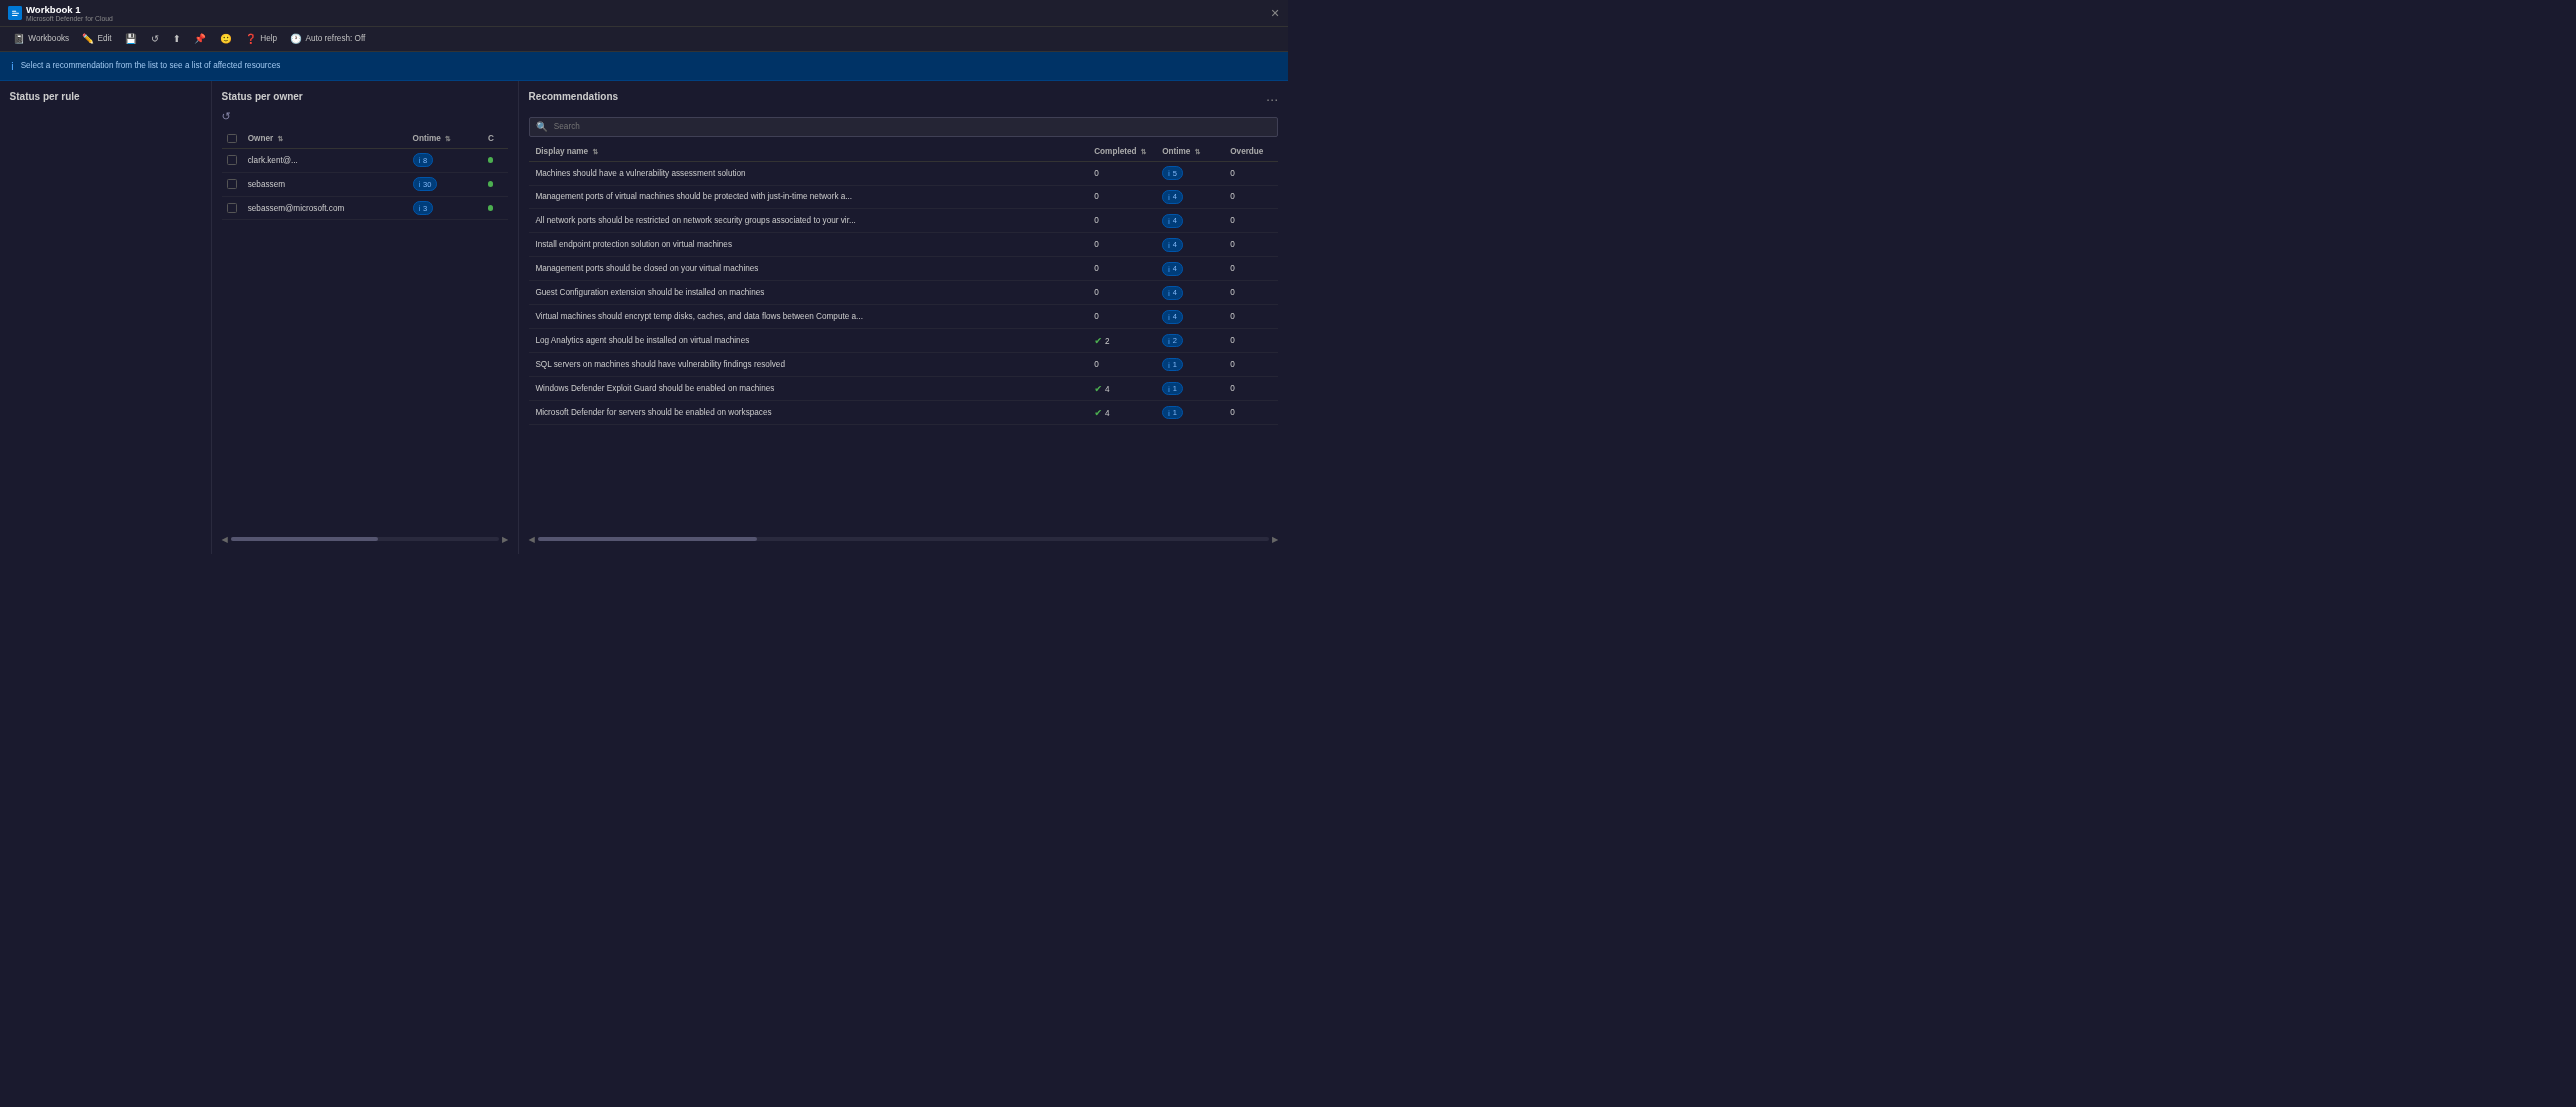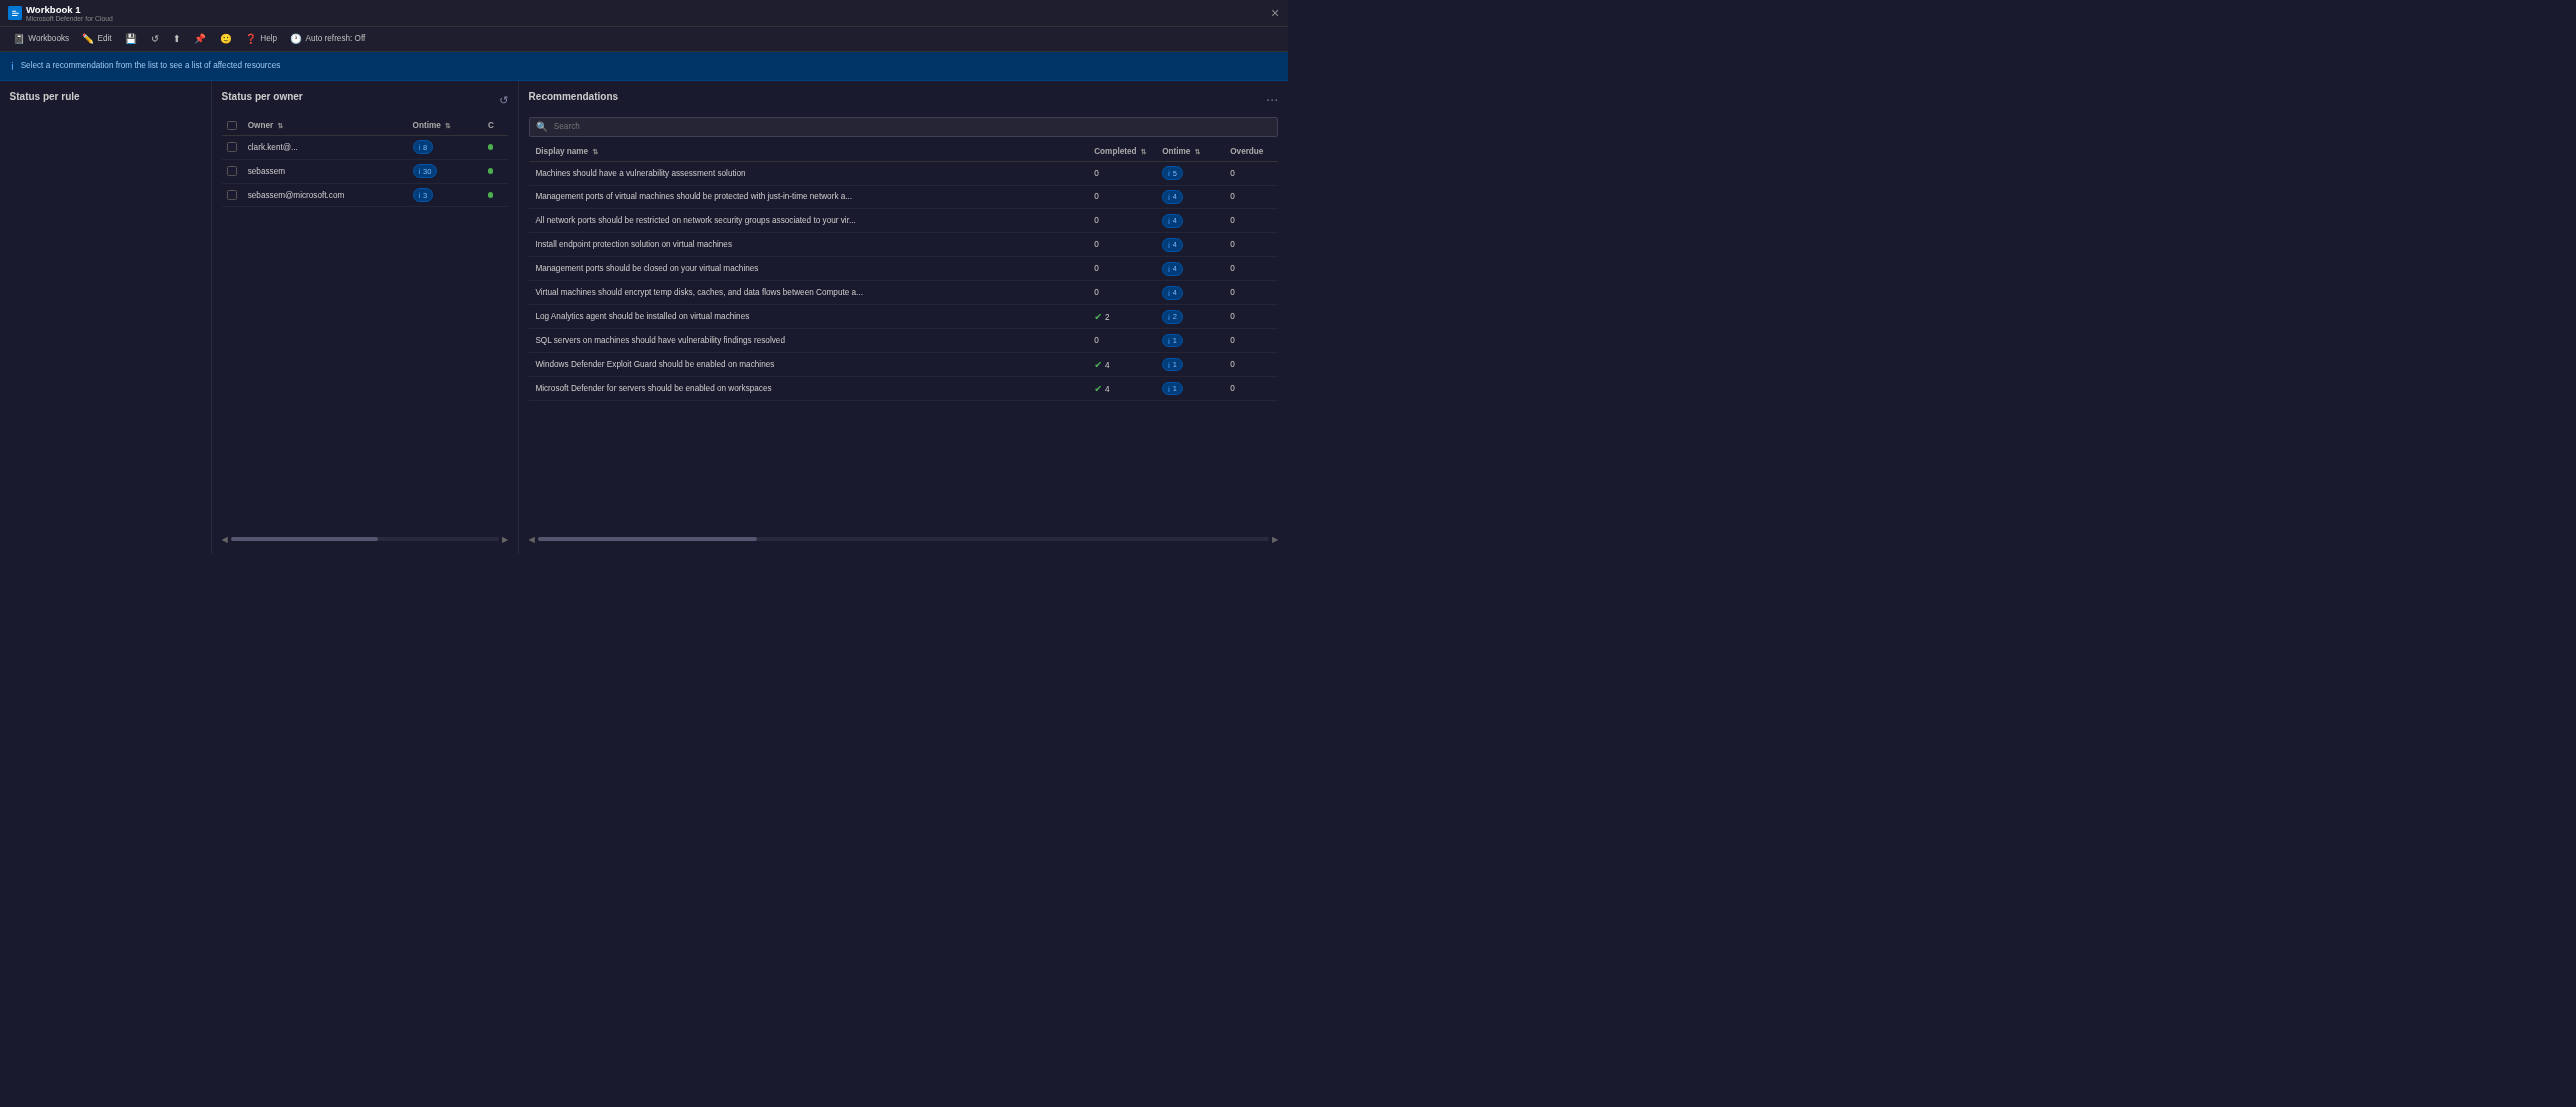--- a/index.html
+++ b/index.html
@@ -150,22 +150,23 @@
       min-width: 307px;
       padding: 9.6px;
       border-right: 0.7px solid #2a2a3e;
       background: #1a1a2e;
       display: flex;
       flex-direction: column;
     }
     .middle-panel-header {
       display: flex;
       justify-content: space-between;
-      align-items: center;
+      align-items: flex-start;
       margin-bottom: 6.8px;
+      flex-direction: column;
     }
     .refresh-icon {
       cursor: pointer;
       color: #8888aa;
       font-size: 11px;
     }
 
     
     .owner-table {
       width: 100%;
@@ -595,20 +596,31 @@
     <td><span class="num-cell num-zero">0</span></td>
     <td>
       <span class="info-badge">
         <span class="info-badge-icon">ℹ</span>
         4
       </span>
     </td>
     <td class="num-zero">0</td>
   </tr>
             <tr>
+    <td class="rec-name">Guest Configuration extension should be installed on machines</td>
+    <td><span class="num-cell num-zero">0</span></td>
+    <td>
+      <span class="info-badge">
+        <span class="info-badge-icon">ℹ</span>
+        4
+      </span>
+    </td>
+    <td class="num-zero">0</td>
+  </tr>
+            <tr>
     <td class="rec-name">Virtual machines should encrypt temp disks, caches, and data flows between Compute a...</td>
     <td><span class="num-cell num-zero">0</span></td>
     <td>
       <span class="info-badge">
         <span class="info-badge-icon">ℹ</span>
         4
       </span>
     </td>
     <td class="num-zero">0</td>
   </tr>

